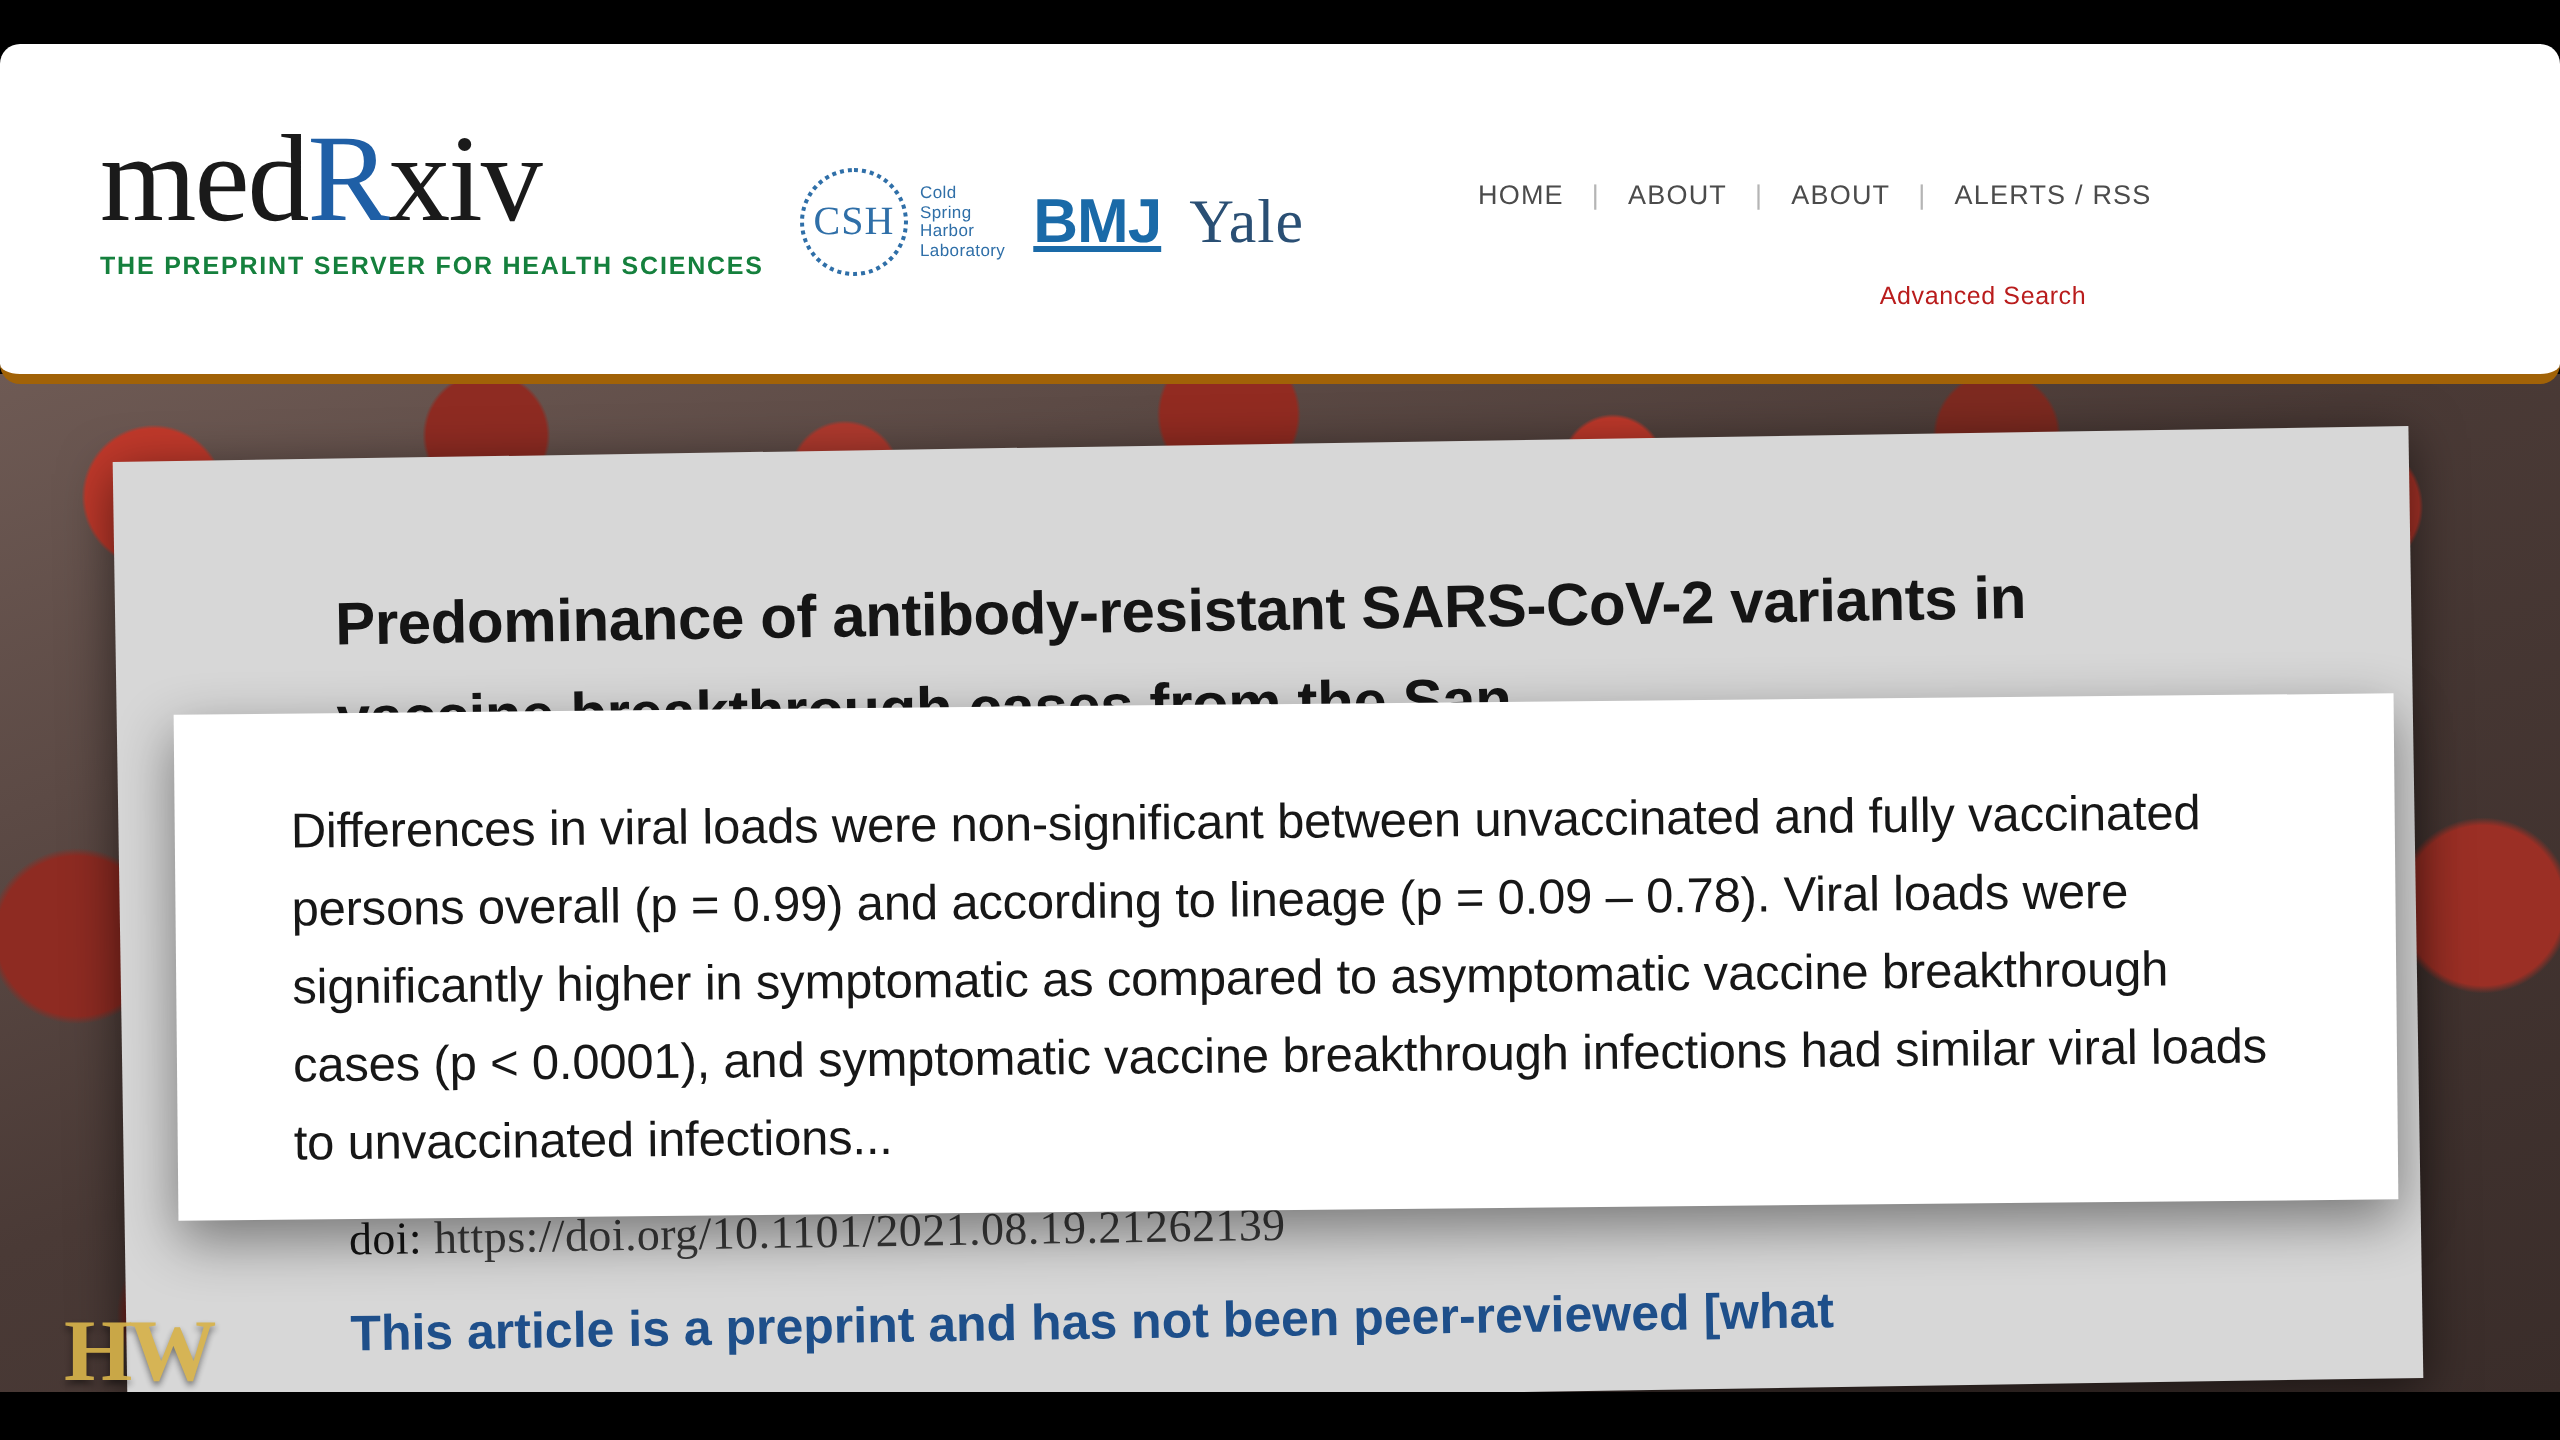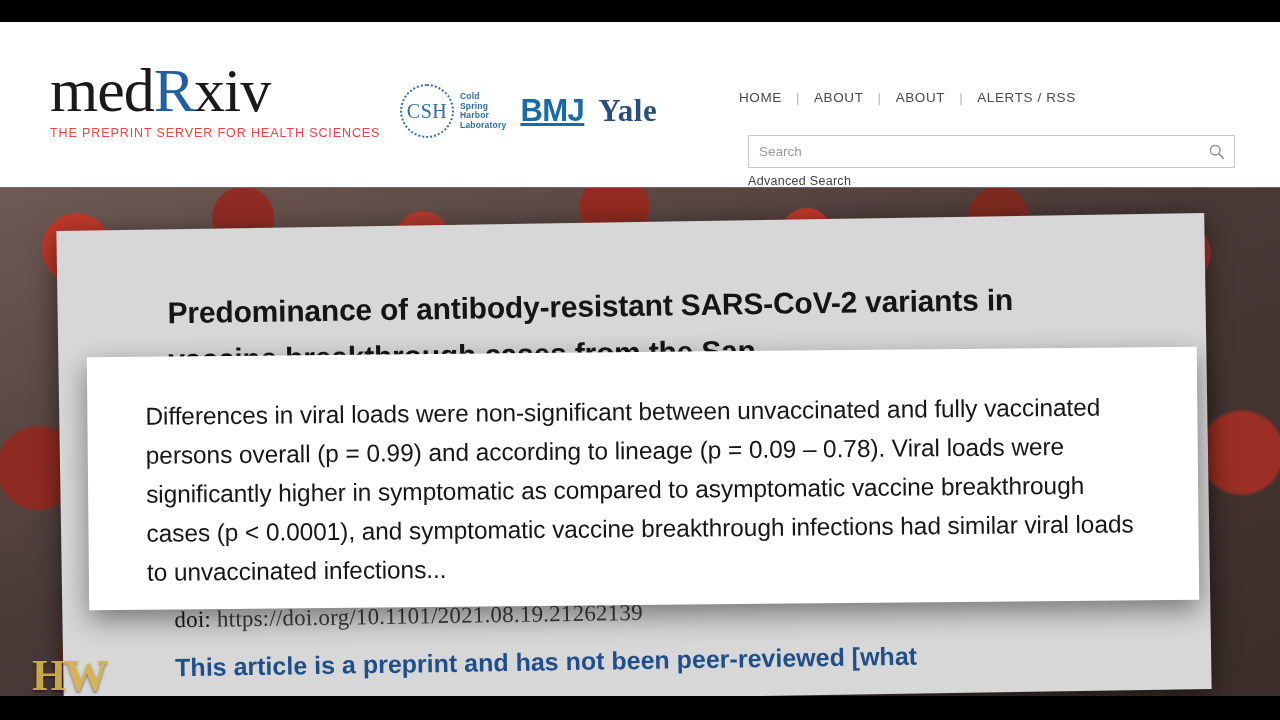--- a/index.html
+++ b/index.html
@@ -36,21 +36,22 @@
 
   
   #site-header {
     position: absolute;
     left: 0;
     top: 22px;
     width: 1280px;
     height: 165px;
     background: #ffffff;
     z-index: 30;
-    border-bottom: 1px solid #a16207;
+    border-bottom: 5px solid #a16207;
+    border-radius: 10px;
   }
   #header-inner {
     position: relative;
     width: 100%;
     height: 100%;
   }
 
   
   #logo-block {
     position: absolute;
@@ -70,22 +71,22 @@
   .logo-wordmark .chi {
     font-family: "Liberation Serif", serif;
     color: #1a1a1a;
   }
   .logo-wordmark .iv { color: #1a1a1a; }
   .logo-tagline {
     margin-top: 4px;
     font-family: "Liberation Sans", sans-serif;
     font-size: 12.5px;
     letter-spacing: 0.9px;
-    color: #ef4444;
-    font-weight: normal;
+    color: #15803d;
+    font-weight: bold;
     white-space: nowrap;
   }
 
   
   #partners {
     position: absolute;
     left: 400px;
     top: 62px;
     display: flex;
     align-items: center;
@@ -107,37 +108,36 @@
     font-family: "Liberation Serif", serif;
     font-size: 20px;
     color: #2f6fa8;
     letter-spacing: 0.5px;
   }
   .csh-text {
     font-family: "Liberation Sans", sans-serif;
     font-size: 8.5px;
     line-height: 9.5px;
     color: #2f6fa8;
-    font-weight: bold;
+    font-weight: normal;
     letter-spacing: 0.2px;
   }
   .bmj {
     font-family: "Liberation Sans", sans-serif;
     font-weight: bold;
     font-size: 31px;
     color: #1a6aa8;
     letter-spacing: -0.5px;
     text-decoration: underline;
   }
   .yale {
     font-family: "Liberation Serif", serif;
     font-size: 31px;
     color: #2a4f74;
     letter-spacing: 0.5px;
-    font-weight: bold;
   }
 
   
   #main-nav {
     position: absolute;
     left: 735px;
     top: 68px;
     display: flex;
     align-items: center;
     gap: 0px;
@@ -189,23 +189,23 @@
   #search-icon {
     position: absolute;
     right: 9px;
     top: 7px;
     width: 17px;
     height: 17px;
     opacity: 0.65;
   }
   #advanced-search {
     margin-top: 6px;
-    text-align: left;
+    text-align: center;
     font-size: 12.5px;
-    color: #404040;
+    color: #b91c1c;
     letter-spacing: 0.3px;
   }
 
   
   #bg-photo {
     position: absolute;
     left: 0;
     top: 187px;
     width: 1280px;
     height: 511px;
@@ -368,29 +368,20 @@
         <a href="#">HOME</a>
         <span class="sep">|</span>
         <a href="#">ABOUT</a>
         <span class="sep">|</span>
         <a href="#">ABOUT</a>
         <span class="sep">|</span>
         <a href="#">ALERTS / RSS</a>
       </div>
 
       <div id="search-row">
-        <div id="search-box">
-          <input id="search-input" type="text" placeholder="Search" style="">
-          <span id="search-icon">
-            <svg viewBox="0 0 20 20" width="17" height="17" aria-hidden="true">
-              <circle cx="8.5" cy="8.5" r="5.6" fill="none" stroke="#555" stroke-width="1.7"></circle>
-              <line x1="12.8" y1="12.8" x2="18" y2="18" stroke="#555" stroke-width="1.9" stroke-linecap="round"></line>
-            </svg>
-          </span>
-        </div>
         <div id="advanced-search">Advanced Search</div>
       </div>
 
     </div>
   </div>
 
   <div class="bar bottom"></div>
 
 </div>
 

